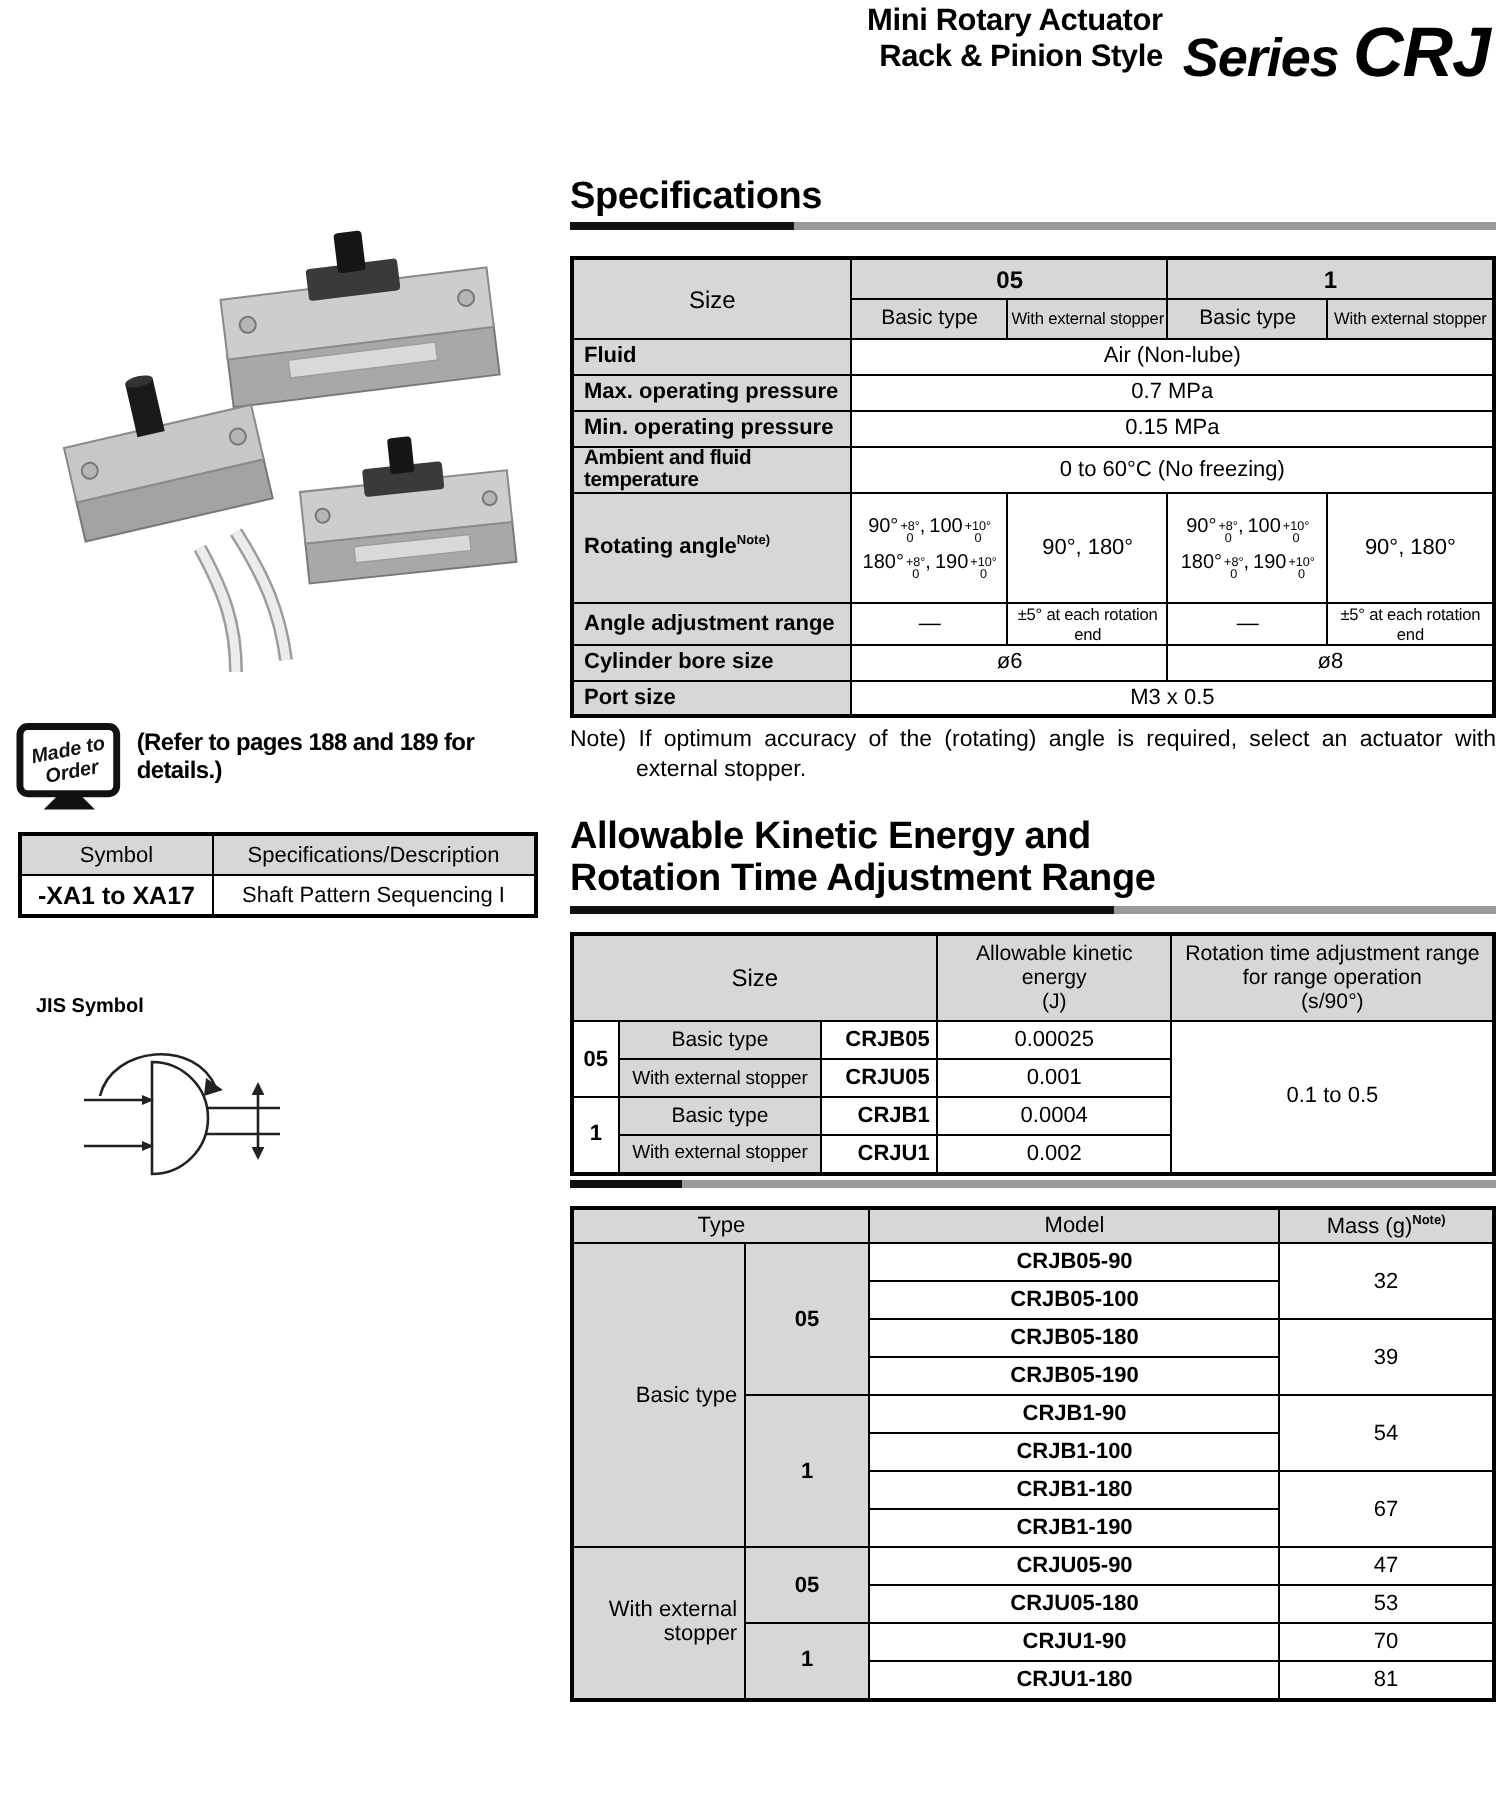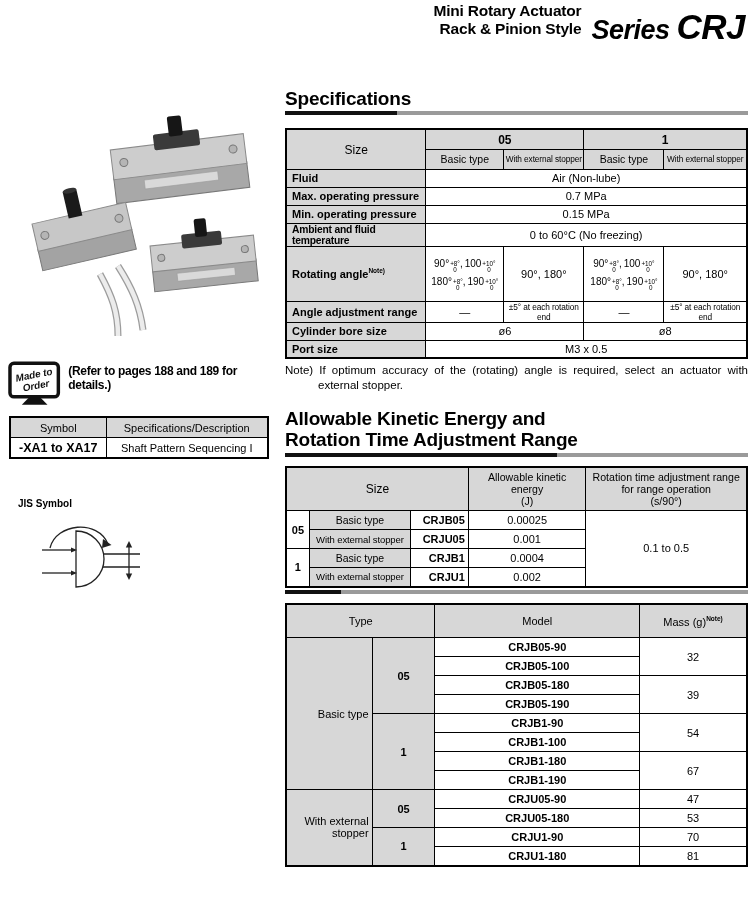--- a/index.html
+++ b/index.html
@@ -307,21 +307,21 @@
   <div class="rule" style="--bw:56px"></div>
 
   <table class="mass-table">
     <colgroup>
         <col style="width:85px">
         <col style="width:62px">
         <col style="width:202px">
         <col style="width:106px">
       </colgroup>
     <tbody>
-        <tr style="height:34px">
+        <tr style="height:18px">
       <td class="g" colspan="2">Type</td>
       <td class="g">Model</td>
       <td class="g"><span>Mass (g)</span><sup class="small-note">Note)</sup></td>
     </tr>
     <tr style="height:19px">
       <td class="g left" rowspan="8">Basic type</td>
       <td class="g bold" rowspan="4">05</td>
       <td class="bold">CRJB05-90</td>
       <td rowspan="2">32</td>
     </tr>

